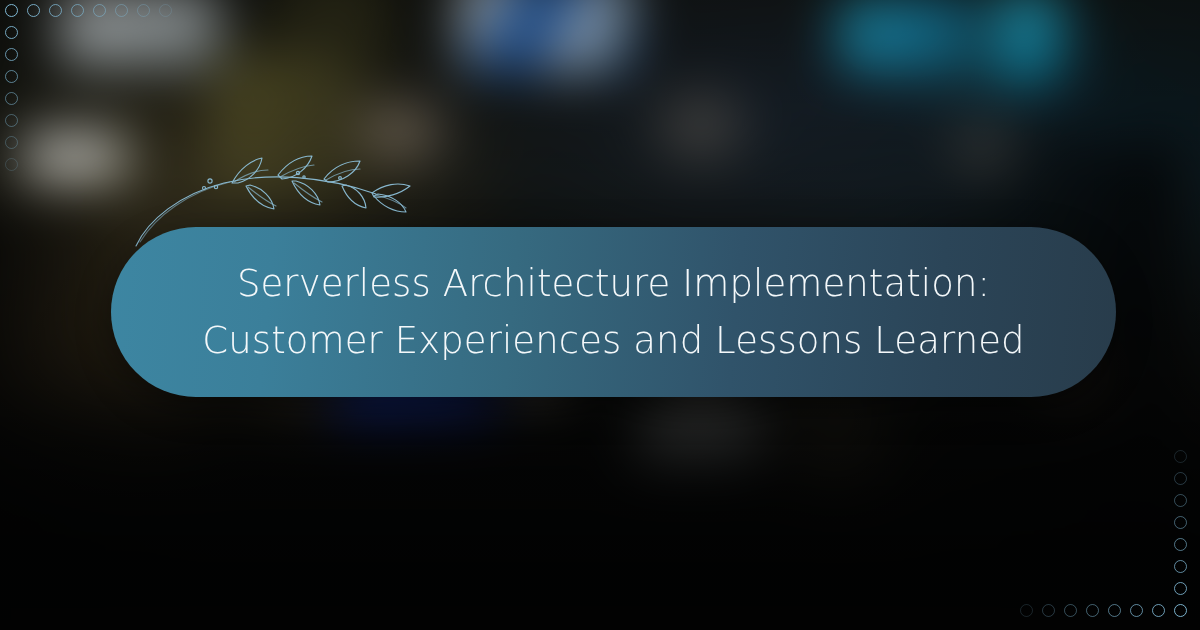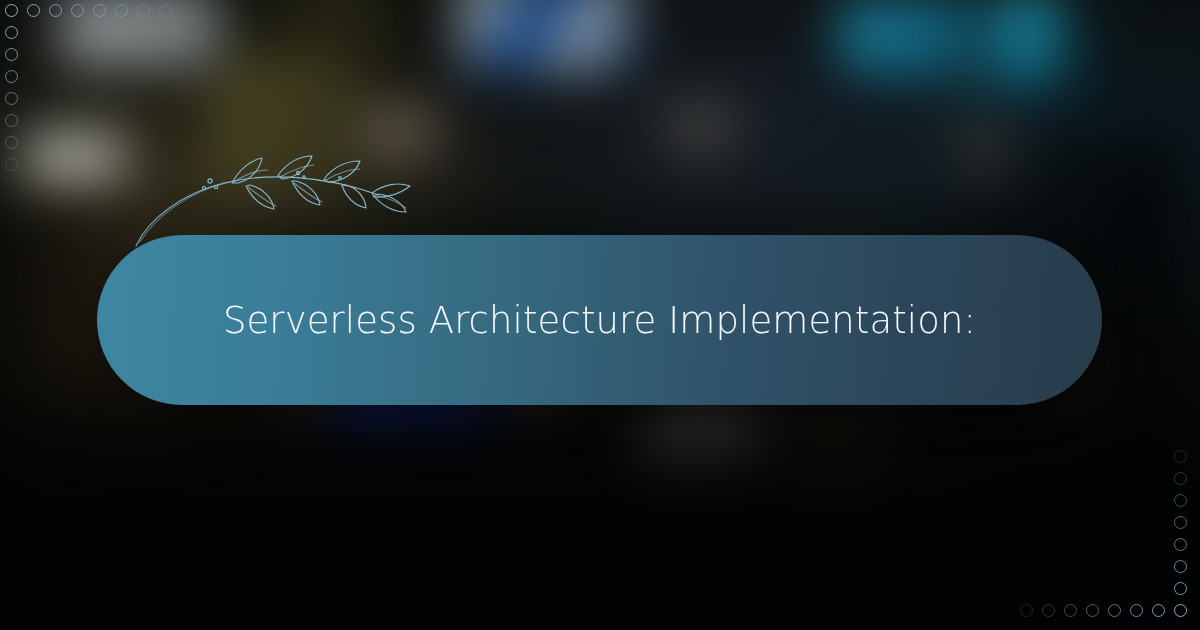--- a/index.html
+++ b/index.html
@@ -184,37 +184,36 @@
     left: 128px;
     top: 150px;
     width: 300px;
     height: 100px;
     pointer-events: none;
   }
 
   
   .pill {
     position: absolute;
-    left: 97px;
+    left: 111px;
     top: 227px;
     width: 1005px;
     height: 170px;
     border-radius: 88px;
     background: linear-gradient(95deg,
         #3d86a2 0%,
         #3b7f9a 16%,
         #366a80 40%,
         #30536a 62%,
         #2b4558 82%,
         #283c4b 100%);
     display: flex;
     align-items: center;
     justify-content: center;
     box-shadow: 0 10px 34px rgba(0,0,0,0.40);
-    margin-top: 8px;
   }
   .pill-title {
     width: 900px;
     text-align: center;
     color: #f4f8fa;
     font-family: "DejaVu Sans", sans-serif;
     font-weight: 300;
     font-size: 37px;
     line-height: 57px;
     letter-spacing: 0.1px;
@@ -323,16 +322,17 @@
       <circle cx="76" cy="38" r="1.5"></circle>
       <circle cx="170" cy="23" r="1.6"></circle>
       <circle cx="176" cy="27" r="1.2"></circle>
       <circle cx="212" cy="28" r="1.4"></circle>
     </svg>
   </div>
 
   <div class="pill">
     <div class="pill-title">
       <span class="line">Serverless Architecture Implementation:</span>
+      <span class="line">Customer Experiences and Lessons Learned</span>
     </div>
   </div>
 
 </div>
 
 </body></html>

